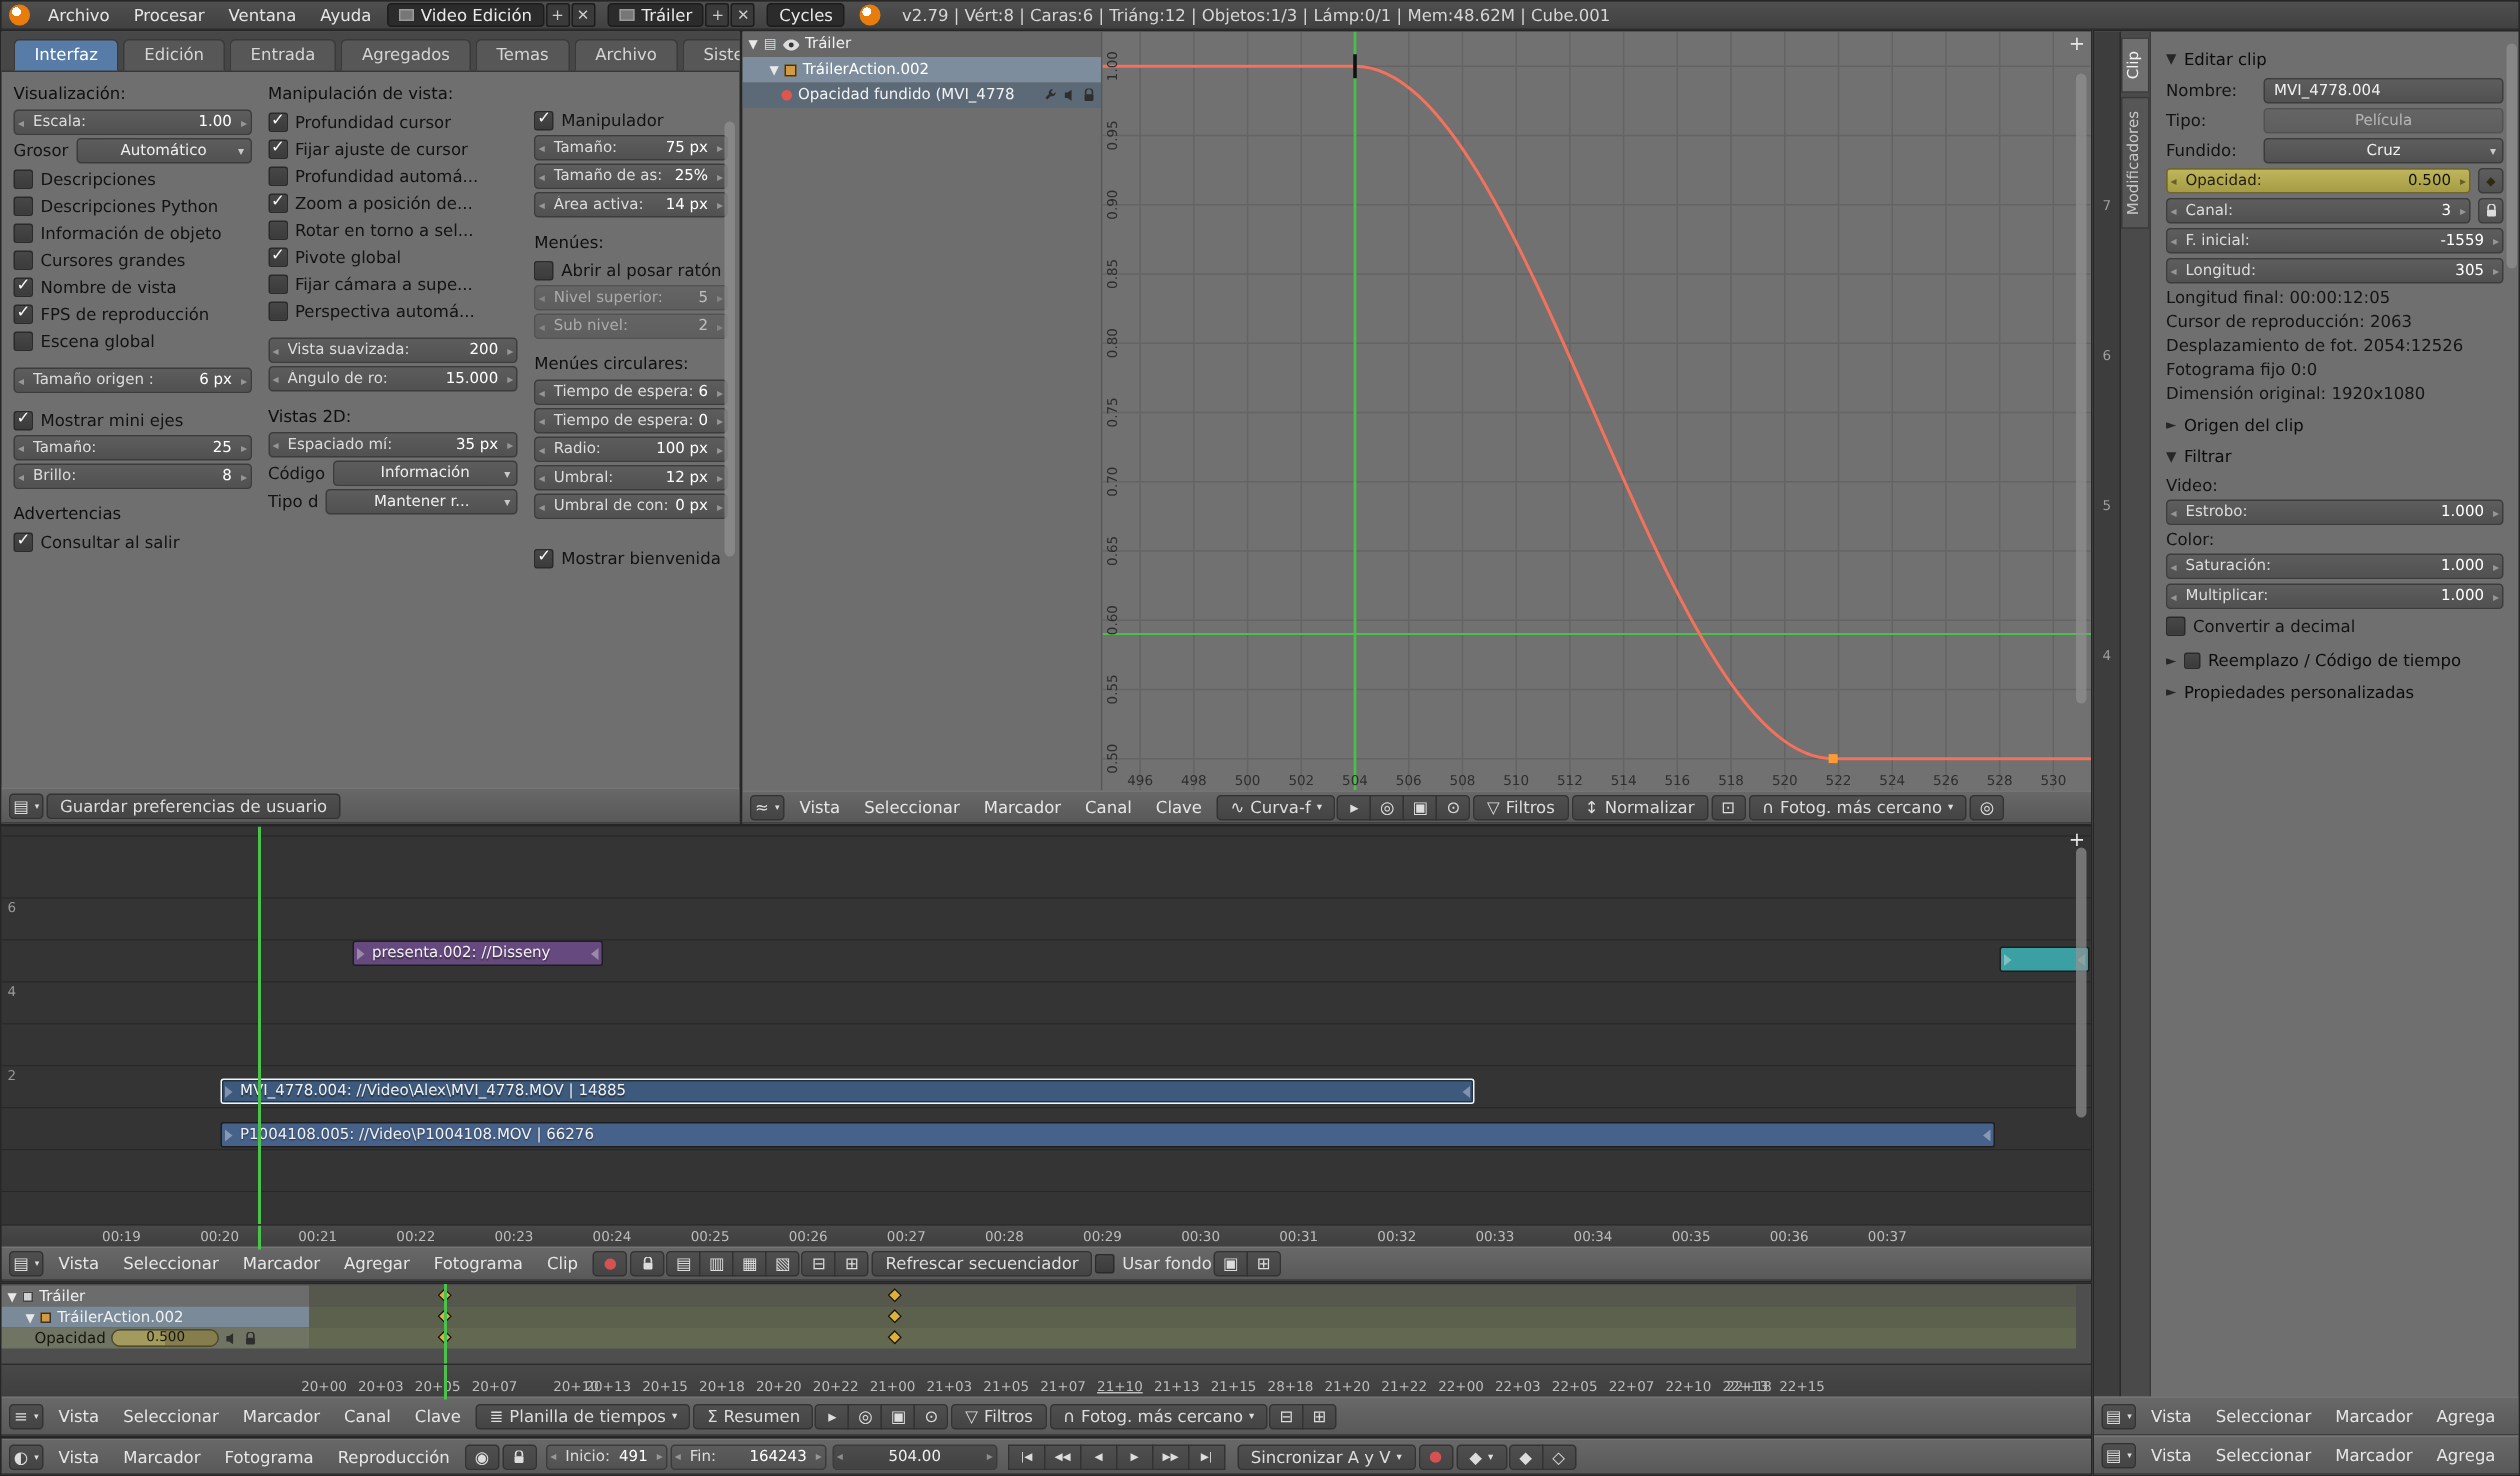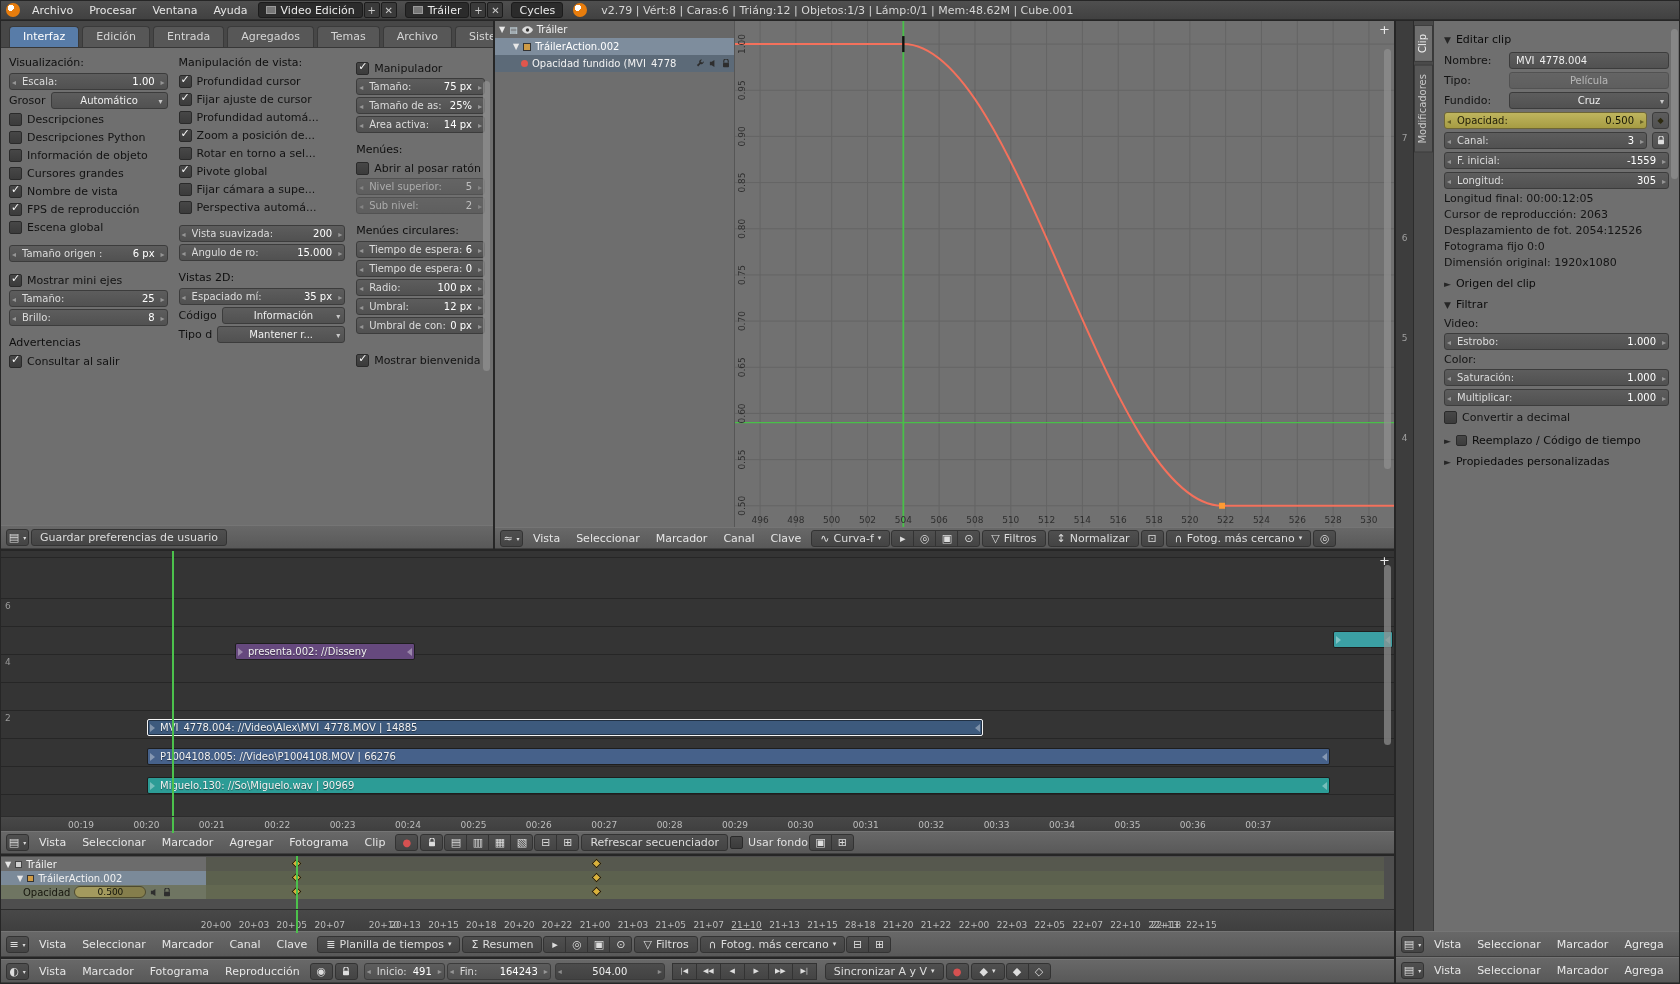--- a/index.html
+++ b/index.html
@@ -325,21 +325,21 @@
         </div>
         <div class="lrow">
           <span class="olabel">Tipo d</span>
           <div class="w menu center">
               <span class="txt">Mantener r...</span>
             </div>
         </div>
       </div>
 
       <div class="pcol c3">
-        <label class="chk" style="margin-top:4px">
+        <label class="chk" style="margin-top:16px">
           <span class="box" data-checked="true"></span>
           <span>Manipulador</span>
         </label>
         <div>
 
         <div class="w arr">
             <span class="fl">Tamaño:</span>
               <span class="fv">75 px</span>
             </div>
             <div class="w arr">
@@ -528,32 +528,29 @@
       <span class="hbtn">∩ <span>Fotog. más cercano</span> <span style="font-size:7px">▾</span></span>
       <span class="hbtn ibtn">◎</span>
     </div>
   </div>
 
   <div class="area vse">
     <div class="vse-canvas">
         <div class="vse-chnum" style="top: 50px;">6</div>
         <div class="vse-chnum" style="top: 106px;">4</div>
         <div class="vse-chnum" style="top: 162px;">2</div>
-        <div class="strip" style="left: 234px; top: 92px; width: 180px; background: rgb(102, 73, 126);">
+        <div class="strip" style="left: 234px; top: 76px; width: 167px; background: rgb(102, 73, 126);">
           <span>presenta.002: //Disseny</span>
         </div>
         <div class="strip" style="left: 1332px; top: 80px; width: 60px; background: rgb(59, 160, 164);"></div>
         <div class="strip selected" style="left: 146px; top: 168px; width: 836px; background: rgb(61, 90, 125);">
           <span>MVI_4778.004: //Video\Alex\MVI_4778.MOV | 14885</span>
         </div>
         <div class="strip" style="left: 146px; top: 197px; width: 1183px; background: rgb(70, 97, 138);">
           <span>P1004108.005: //Video\P1004108.MOV | 66276</span>
-        </div>
-        <div class="strip" style="left: 146px; top: 226px; width: 1183px; background: rgb(44, 156, 150);">
-          <span>Miguelo.130: //So\Miguelo.wav | 90969</span>
         </div>
         <div class="ph" style="left: 171px; height: 265px; background: rgb(76, 193, 76);"></div>
       </div>
     <div class="ruler vse-ruler">
         <div class="rl" style="left: 80px;">00:19</div>
         <div class="rl" style="left: 145.4px;">00:20</div>
         <div class="rl" style="left: 210.8px;">00:21</div>
         <div class="rl" style="left: 276.2px;">00:22</div>
         <div class="rl" style="left: 341.6px;">00:23</div>
         <div class="rl" style="left: 407px;">00:24</div>

